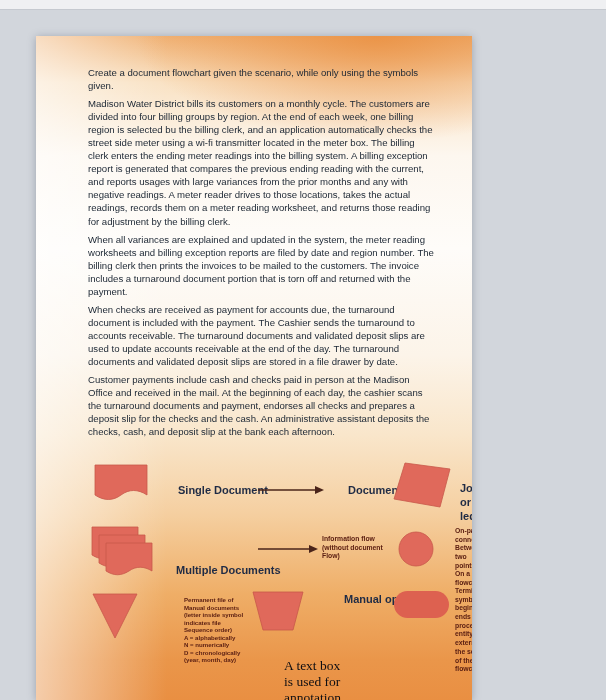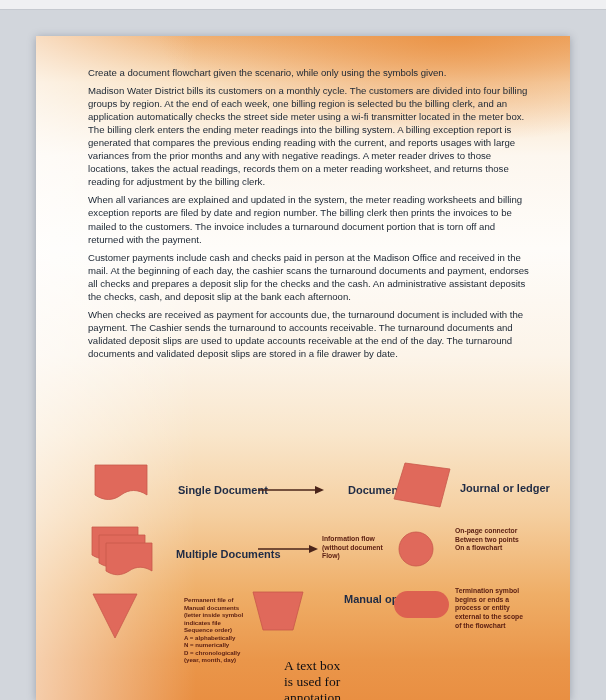--- a/index.html
+++ b/index.html
@@ -19,21 +19,21 @@
   .topbar {
     position: absolute;
     left: 0; top: 0;
     width: 606px; height: 9px;
     background: #eff0f2;
     border-bottom: 1px solid #c5c9cf;
   }
   .page {
     position: absolute;
     left: 36px; top: 36px;
-    width: 534px; height: 664px;
+    width: 436px; height: 664px;
     overflow: hidden;
     box-shadow: 0 1px 8px rgba(55,65,85,0.35);
     background:
       radial-gradient(ellipse 55% 16% at 78% 0%, rgba(233,138,56,0.75), rgba(233,138,56,0) 100%),
       linear-gradient(to right, rgba(255,255,255,0.55), rgba(255,255,255,0) 30%),
       linear-gradient(to bottom,
         #f0b377 0%,
         #f9e2c4 7%,
         #fdf7ef 18%,
         #fefcf9 32%,
@@ -106,22 +106,22 @@
 
 <div class="viewport">
   <div class="topbar"></div>
 
   <div class="page">
 
     <div class="text-block">
       <p class="para">Create a document flowchart given the scenario, while only using the symbols given.</p>
       <p class="para">Madison Water District bills its customers on a monthly cycle. The customers are divided into four billing groups by region. At the end of each week, one billing region is selected bu the billing clerk, and an application automatically checks the street side meter using a wi-fi transmitter located in the meter box. The billing clerk enters the ending meter readings into the billing system. A billing exception report is generated that compares the previous ending reading with the current, and reports usages with large variances from the prior months and any with negative readings. A meter reader drives to those locations, takes the actual readings, records them on a meter reading worksheet, and returns those reading for adjustment by the billing clerk.</p>
       <p class="para">When all variances are explained and updated in the system, the meter reading worksheets and billing exception reports are filed by date and region number. The billing clerk then prints the invoices to be mailed to the customers. The invoice includes a turnaround document portion that is torn off and returned with the payment.</p>
+      <p class="para">When checks are received as payment for accounts due, the turnaround document is included with the payment. The Cashier sends the turnaround to accounts receivable. The turnaround documents and validated deposit slips are used to update accounts receivable at the end of the day. The turnaround documents and validated deposit slips are stored in a file drawer by date.</p>
       <p class="para">Customer payments include cash and checks paid in person at the Madison Office and received in the mail. At the beginning of each day, the cashier scans the turnaround documents and payment, endorses all checks and prepares a deposit slip for the checks and the cash. An administrative assistant deposits the checks, cash, and deposit slip at the bank each afternoon.</p>
-      <p class="para">When checks are received as payment for accounts due, the turnaround document is included with the payment. The Cashier sends the turnaround to accounts receivable. The turnaround documents and validated deposit slips are used to update accounts receivable at the end of the day. The turnaround documents and validated deposit slips are stored in a file drawer by date.</p>
     </div>
 
     <svg class="abs" style="left:58px;top:428px" width="54" height="42" viewBox="0 0 54 42">
       <path class="fill-shape" d="M1,1 H53 V31 C44,25 35,25 27,31 C19,37 10,37 1,31 Z"></path>
     </svg>
     <div class="legend-label" style="left:142px;top:448px">Single Document</div>
 
     <svg class="abs" style="left:222px;top:449px" width="66" height="10" viewBox="0 0 66 10">
       <line class="arrow-line" x1="0" y1="5" x2="57" y2="5"></line>
       <polygon class="arrow-head" points="57,1 66,5 57,9"></polygon>
@@ -131,21 +131,21 @@
     <svg class="abs" style="left:357px;top:426px" width="58" height="46" viewBox="0 0 58 46">
       <polygon class="fill-shape" points="12,1 57,7 47,45 1,37"></polygon>
     </svg>
     <div class="legend-label" style="left:424px;top:446px">Journal or ledger</div>
 
     <svg class="abs" style="left:55px;top:490px" width="64" height="54" viewBox="0 0 64 54">
       <path class="fill-shape" d="M1,1 H47 V29 C39,24 31,24 24,29 C16,34 9,34 1,29 Z"></path>
       <path class="fill-shape" transform="translate(7,8)" d="M1,1 H47 V29 C39,24 31,24 24,29 C16,34 9,34 1,29 Z"></path>
       <path class="fill-shape" transform="translate(14,16)" d="M1,1 H47 V29 C39,24 31,24 24,29 C16,34 9,34 1,29 Z"></path>
     </svg>
-    <div class="legend-label" style="left:140px;top:512px">Multiple Documents</div>
+    <div class="legend-label" style="left:140px;top:528px">Multiple Documents</div>
 
     <svg class="abs" style="left:222px;top:508px" width="60" height="10" viewBox="0 0 60 10">
       <line class="arrow-line" x1="0" y1="5" x2="51" y2="5"></line>
       <polygon class="arrow-head" points="51,1 60,5 51,9"></polygon>
     </svg>
     <div class="legend-desc" style="left:286px;top:499px">Information flow
 (without document
 Flow)</div>
 
     <svg class="abs" style="left:362px;top:495px" width="36" height="36" viewBox="0 0 36 36">

